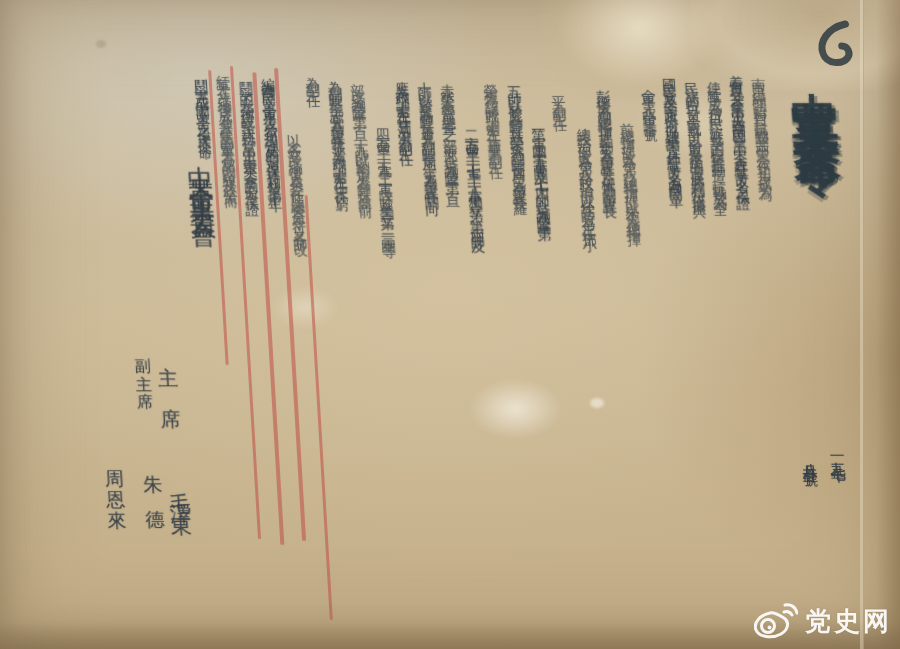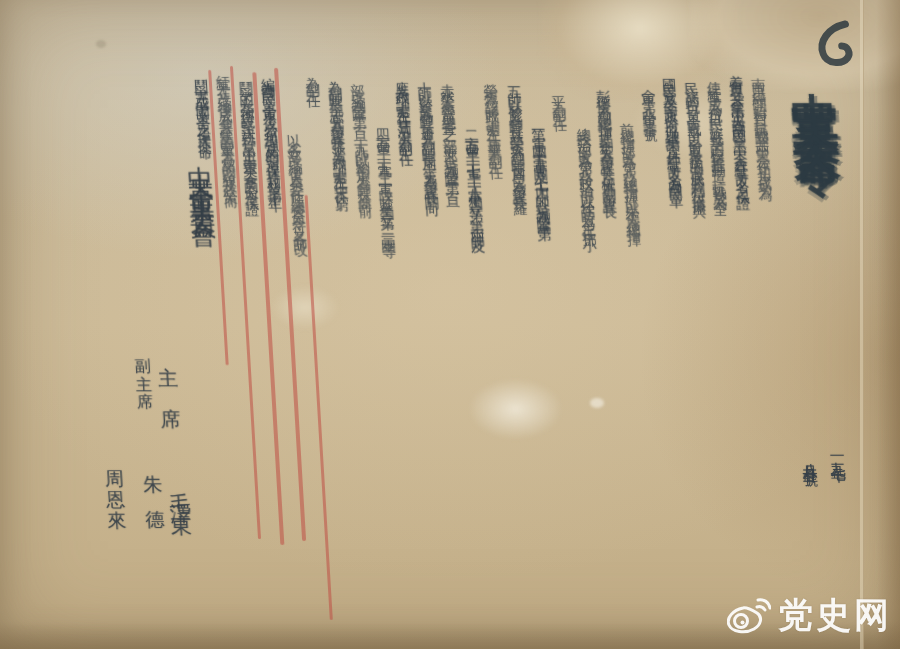--- a/index.html
+++ b/index.html
@@ -74,21 +74,21 @@
   .sig-vice-n1{left:111px;top:460px;font-size:19px;letter-spacing:35px;}
   .sig-vice-n2{left:73px;top:455px;font-size:19px;letter-spacing:20px;}
 
   .scribble{position:absolute;left:810px;top:16px;}
 
   .watermark{
     position:absolute;right:8px;bottom:10px;display:flex;align-items:center;gap:7px;
     color:var(--wm);opacity:.92;font-family:"Liberation Sans","DejaVu Sans",sans-serif;
     text-shadow:0 0 2px rgba(120,100,70,.4);
   }
-  .watermark .wm-text{font-size:35px;font-weight:bold;letter-spacing:3px;}
+  .watermark .wm-text{font-size:26px;font-weight:bold;letter-spacing:3px;}
 </style>
 </head>
 <body>
 
 <div class="photo">
 
   <div class="stain s-topcenter"></div>
   <div class="stain s-topright"></div>
   <div class="stain s-under-title"></div>
   <div class="stain s-mid"></div>

